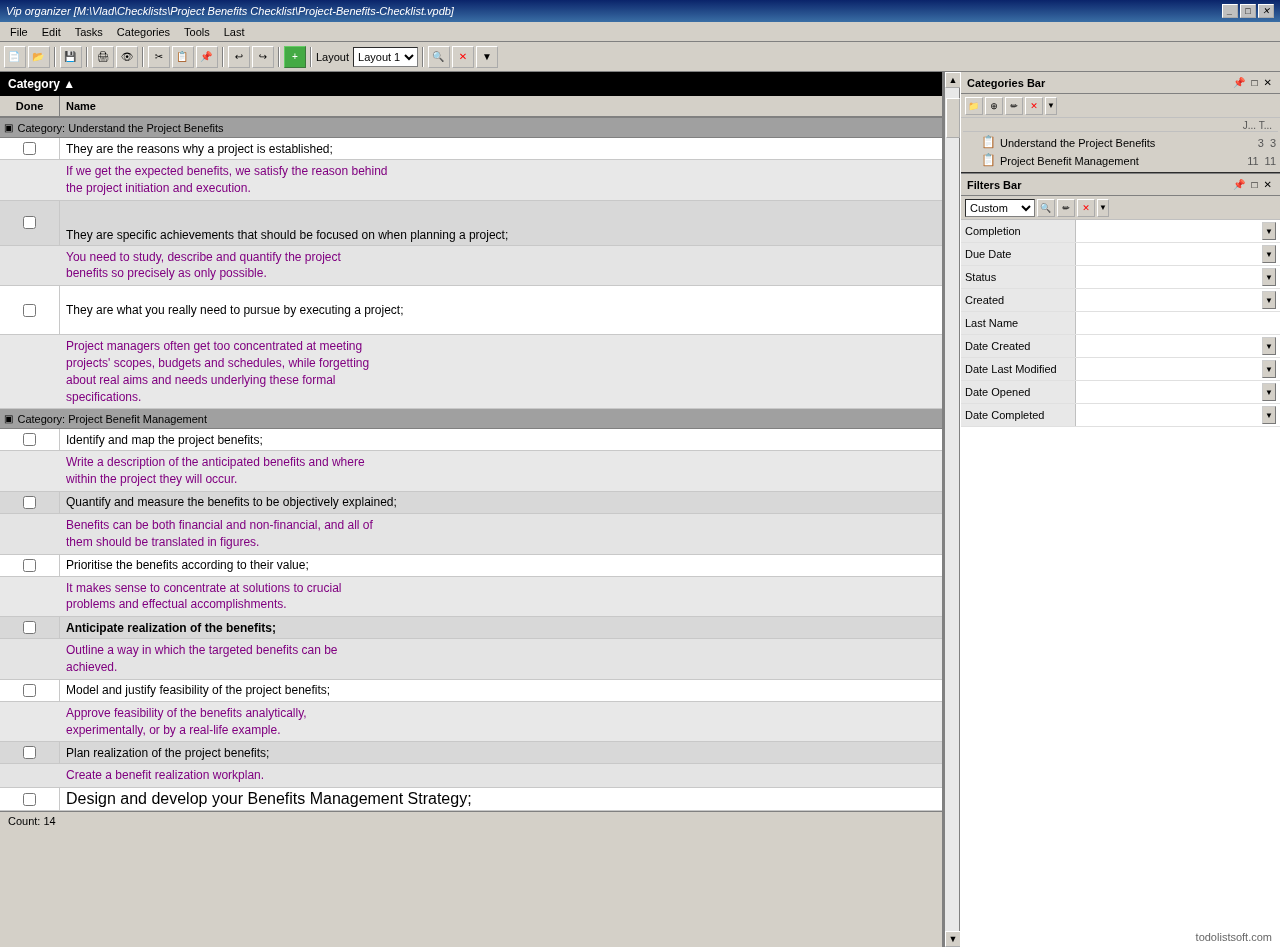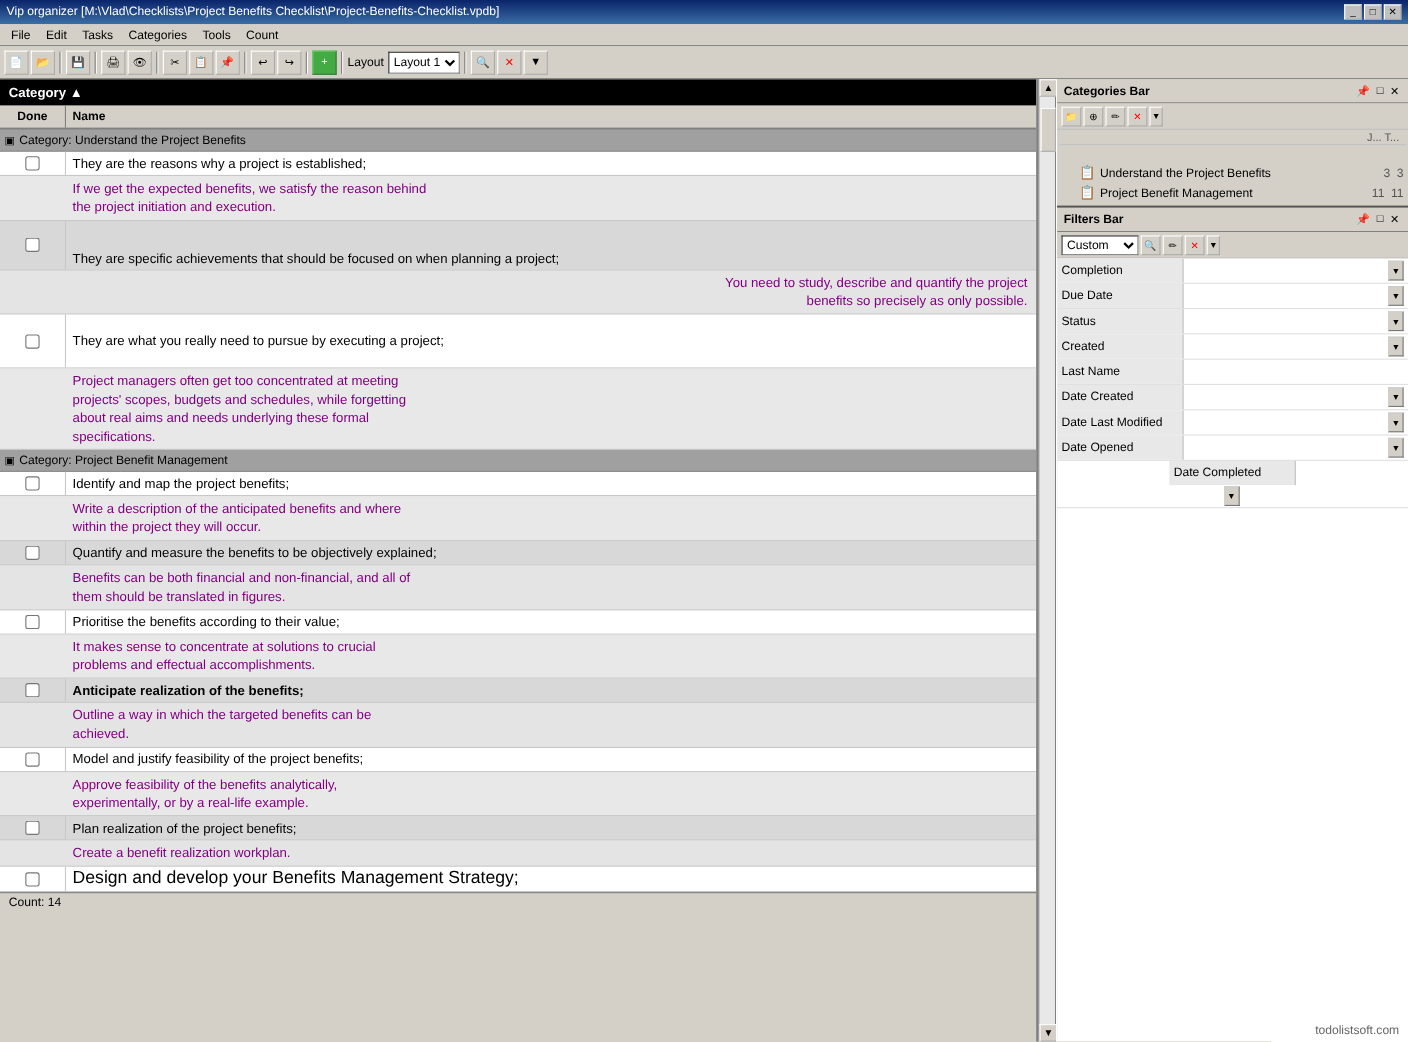--- a/index.html
+++ b/index.html
@@ -1,19 +1,19 @@
 <!DOCTYPE html>
 <html><head>
   <meta charset="utf-8">
   <style>
     * { margin: 0; padding: 0; box-sizing: border-box; }
     body { font-family: 'Segoe UI', Tahoma, Geneva, Verdana, sans-serif; font-size: 12px; background: #d4d0c8; color: #000; overflow: hidden; }
 
     
-    #title-bar { background: linear-gradient(to bottom, #0a246a, #3a6ea5); color: white; font-size: 11px; padding: 3px 6px; display: flex; justify-content: space-between; align-items: center; height: 22px; }
+    #title-bar { background: linear-gradient(to bottom, #0a246a, #3a6ea5); color: white; font-size: 11px; padding: 3px 6px; display: flex; justify-content: space-between; align-items: center; height: 22px; font-style: italic; }
 
     
     #menu-bar { background: #d4d0c8; border-bottom: 1px solid #808080; padding: 2px 4px; display: flex; gap: 2px; height: 20px; align-items: center; }
     .menu-item { padding: 1px 6px; font-size: 11px; cursor: pointer; }
 
     
     #toolbar { background: #d4d0c8; border-bottom: 1px solid #808080; padding: 2px 4px; display: flex; gap: 2px; align-items: center; height: 30px; }
     .tb-btn { width: 22px; height: 22px; background: #d4d0c8; border: 1px outset #fff; cursor: pointer; display: inline-flex; align-items: center; justify-content: center; font-size: 10px; }
     .tb-separator { width: 2px; height: 20px; border-left: 1px solid #808080; border-right: 1px solid #fff; margin: 0 2px; }
     .layout-combo { display: flex; align-items: center; gap: 2px; font-size: 11px; }
@@ -72,21 +72,21 @@
     <span style="width:16px;height:14px;background:#c0c0c0;border:1px outset #fff;display:inline-flex;align-items:center;justify-content:center;font-size:9px;cursor:pointer;color:#000;">✕</span>
   </div>
 </div>
 
 <div id="menu-bar">
   <span class="menu-item">File</span>
   <span class="menu-item">Edit</span>
   <span class="menu-item">Tasks</span>
   <span class="menu-item">Categories</span>
   <span class="menu-item">Tools</span>
-  <span class="menu-item">Count</span>
+  <span class="menu-item">Last</span>
 </div>
 
 <div id="toolbar">
   <button class="tb-btn">📄</button>
   <button class="tb-btn">📂</button>
   <span class="tb-separator"></span>
   <button class="tb-btn">💾</button>
   <span class="tb-separator"></span>
   <button class="tb-btn">🖨</button>
   <button class="tb-btn">👁</button>
@@ -144,21 +144,21 @@
         <div class="note-text" style="padding:3px 8px 3px 66px;color:#800080;font-size:12px;line-height:1.4;">If we get the expected benefits, we satisfy the reason behind<br>the project initiation and execution.</div>
       </div>
 
       <div style="display:flex;border-bottom:1px solid #c8c8c8;background:#d8d8d8;min-height:22px;">
         <div class="task-done" style="width:60px;min-width:60px;border-right:1px solid #c8c8c8;display:flex;align-items:center;justify-content:center;">
           <input type="checkbox" style="width: 13px; height: 13px;">
         </div>
         <div class="task-name" style="flex:1;padding:3px 6px;font-size:12px;display:flex;align-items:center;background:#d8d8d8;margin-top:24px;">They are specific achievements that should be focused on when planning a project;</div>
       </div>
       <div class="note-row" style="background:#e4e4e4;border-bottom:1px solid #c8c8c8;">
-        <div class="note-text" style="padding:3px 8px 3px 66px;color:#800080;font-size:12px;line-height:1.4;text-align:right;">You need to study, describe and quantify the project<br>benefits so precisely as only possible.</div>
+        <div class="note-text" style="padding:3px 8px 3px 66px;color:#800080;font-size:12px;line-height:1.4;">You need to study, describe and quantify the project<br>benefits so precisely as only possible.</div>
       </div>
 
       <div style="display:flex;border-bottom:1px solid #c8c8c8;background:#fff;min-height:22px;">
         <div class="task-done" style="width:60px;min-width:60px;border-right:1px solid #c8c8c8;display:flex;align-items:center;justify-content:center;">
           <input type="checkbox" style="width: 13px; height: 13px;">
         </div>
         <div class="task-name" style="flex:1;padding:17px 6px;font-size:12px;display:flex;align-items:center;">They are what you really need to pursue by executing a project;</div>
       </div>
       <div class="note-row" style="background:#e8e8e8;border-bottom:1px solid #c8c8c8;">
         <div class="note-text" style="padding:3px 8px 3px 66px;color:#800080;font-size:12px;line-height:1.4;">Project managers often get too concentrated at meeting<br>projects' scopes, budgets and schedules, while forgetting<br>about real aims and needs underlying these formal<br>specifications.</div>
@@ -262,21 +262,21 @@
         </div>
       </div>
       <div style="background:#d4d0c8;border-bottom:1px solid #c0c0c0;padding:2px 4px;display:flex;gap:2px;height:24px;align-items:center;">
         <button style="width:18px;height:18px;background:#d4d0c8;border:1px outset #fff;font-size:9px;cursor:pointer;">📁</button>
         <button style="width:18px;height:18px;background:#d4d0c8;border:1px outset #fff;font-size:9px;cursor:pointer;">⊕</button>
         <button style="width:18px;height:18px;background:#d4d0c8;border:1px outset #fff;font-size:9px;cursor:pointer;">✏</button>
         <button style="width:18px;height:18px;background:#d4d0c8;border:1px outset #fff;font-size:9px;cursor:pointer;color:red;">✕</button>
         <button style="width:12px;height:18px;background:#d4d0c8;border:1px outset #fff;font-size:8px;cursor:pointer;">▼</button>
       </div>
       <div style="padding:2px;">
-        <div style="display:flex;padding:0 2px;font-size:10px;color:#555;border-bottom:1px solid #c0c0c0;margin-bottom:17px;">
+        <div style="display:flex;padding:0 2px;font-size:10px;color:#555;border-bottom:1px solid #c0c0c0;margin-bottom:2px;">
           <span style="flex:1;"></span>
           <span style="font-size:10px;color:#555;margin-right:4px;">J... T...</span>
         </div>
         <div style="display:flex;align-items:center;padding:1px 2px;font-size:11px;cursor:pointer;">
           <span style="width:16px;"></span>
           <span style="width:16px;height:16px;margin-right:3px;font-size:12px;">📋</span>
           <span>Understand the Project Benefits</span>
           <span style="margin-left:auto;font-size:11px;color:#555;display:flex;gap:6px;">
             <span>3</span>
             <span>3</span>
@@ -363,21 +363,21 @@
           </div>
         </div>
 
         <div style="display:flex;align-items:center;border-bottom:1px solid #e0e0e0;min-height:22px;">
           <div style="width:115px;min-width:115px;padding:2px 4px;font-size:11px;background:#e8e8e8;border-right:1px solid #c0c0c0;height:22px;display:flex;align-items:center;">Date Opened</div>
           <div style="flex:1;padding:1px 2px;display:flex;align-items:center;justify-content:flex-end;">
             <button style="width:14px;height:18px;background:#d4d0c8;border:1px outset #ccc;font-size:8px;cursor:pointer;margin-right:2px;">▼</button>
           </div>
         </div>
 
-        <div style="display:flex;align-items:center;border-bottom:1px solid #e0e0e0;min-height:22px;flex-direction:column;">
+        <div style="display:flex;align-items:center;border-bottom:1px solid #e0e0e0;min-height:22px;">
           <div style="width:115px;min-width:115px;padding:2px 4px;font-size:11px;background:#e8e8e8;border-right:1px solid #c0c0c0;height:22px;display:flex;align-items:center;">Date Completed</div>
           <div style="flex:1;padding:1px 2px;display:flex;align-items:center;justify-content:flex-end;">
             <button style="width:14px;height:18px;background:#d4d0c8;border:1px outset #ccc;font-size:8px;cursor:pointer;margin-right:2px;">▼</button>
           </div>
         </div>
 
       </div>
     </div>
 
   </div>

